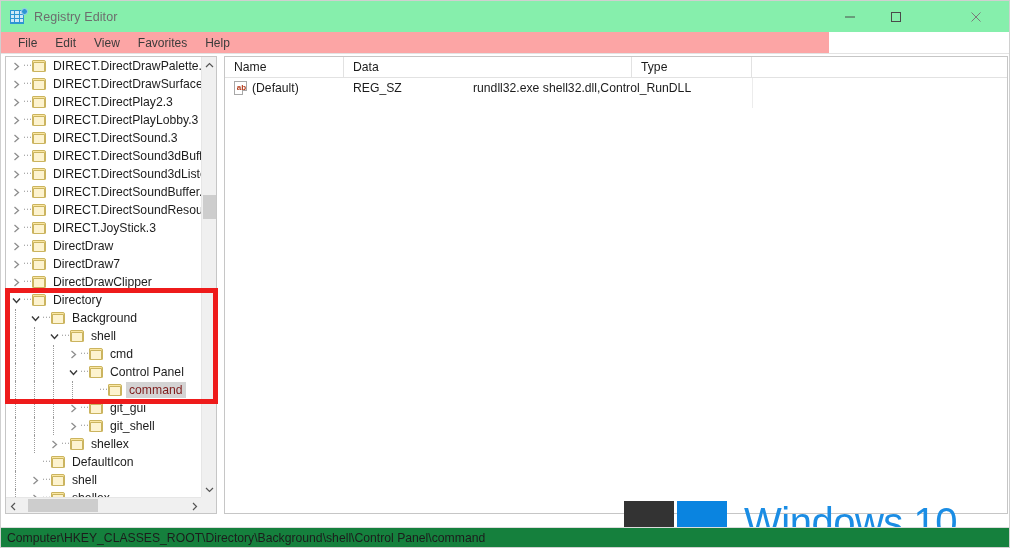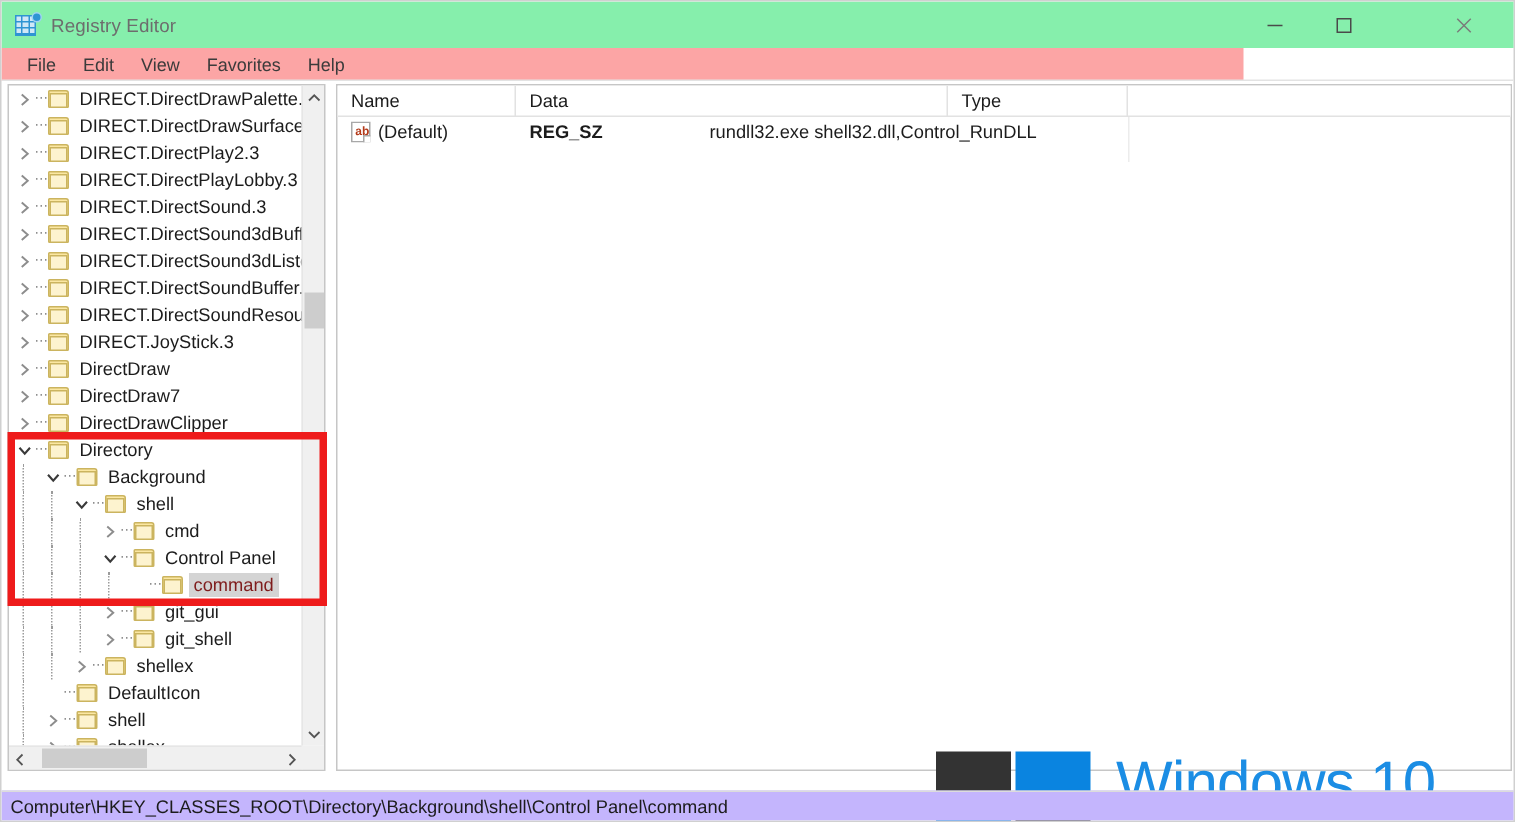--- a/index.html
+++ b/index.html
@@ -220,21 +220,21 @@
   .hcell.c-rest { flex: 1 1 auto; border-right: none; }
 
   #list-row {
     position: absolute; left: 0; top: 24px;
     width: 784px; height: 19px;
     display: flex; align-items: flex-start;
     font-size: 12.2px; color: #1c1c1c;
   }
   .rcell { padding-left: 9px; overflow: hidden; white-space: nowrap; }
   .rcell.c-name { width: 119px; display: flex; align-items: center; }
-  .rcell.c-type { width: 120px; font-weight: bold; }
+  .rcell.c-type { width: 120px; }
   .rcell.c-data { width: 500px; }
 
   #ab-icon {
     position: relative;
     width: 13px; height: 14px;
     flex: 0 0 auto; margin-right: 5px;
     background: #ffffff;
     border: 1px solid #a8a8a8;
   }
   #ab-icon .ab-text {
@@ -283,21 +283,21 @@
   #wm-line2 {
     font-size: 40px; color: #080808;
     line-height: 46px; letter-spacing: -0.5px;
     text-align: right; white-space: nowrap; text-decoration: underline;
   }
 
   
   #statusbar {
     position: absolute; left: 0; bottom: 0;
     width: 1010px; height: 20px;
-    background: #c4b5fd;
+    background: #15803d;
     border-top: 1px solid #dcdcdc;
     display: flex; align-items: center;
   }
   #status-text {
     font-size: 12.2px; color: #1c1c1c;
     padding-left: 6px; white-space: nowrap;
   }
 </style>
 </head>
 <body>

